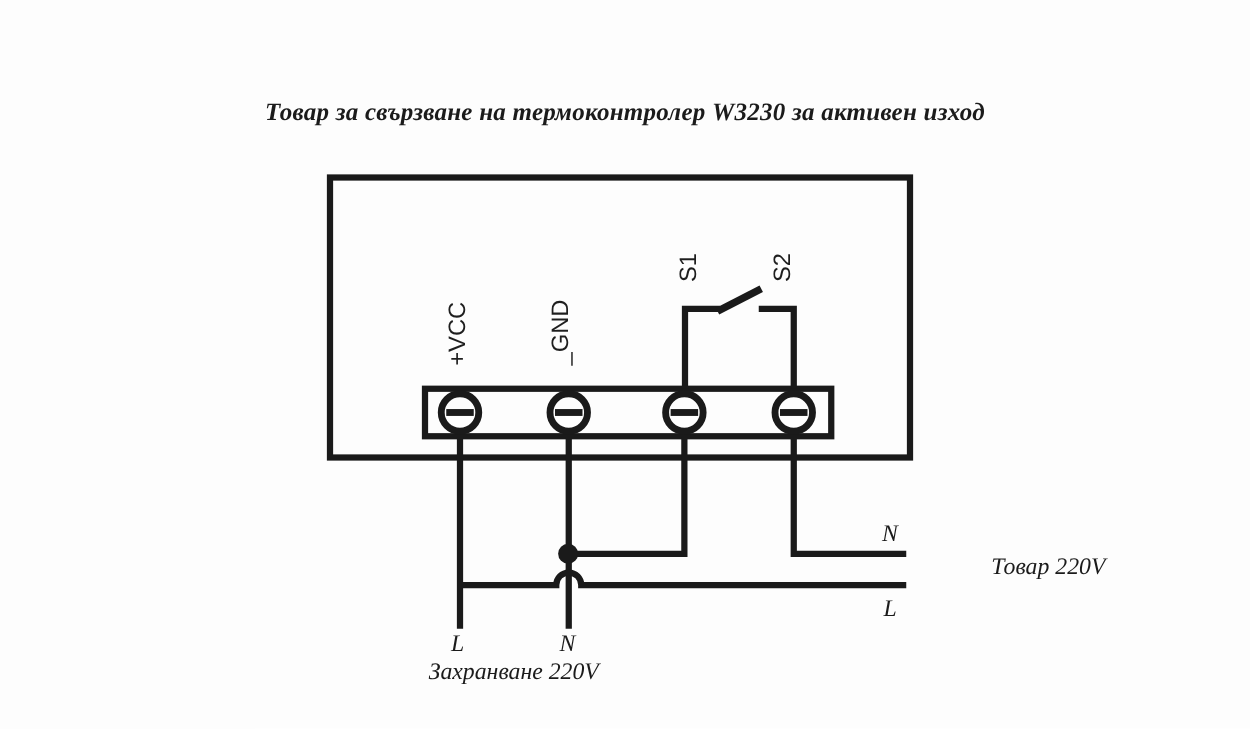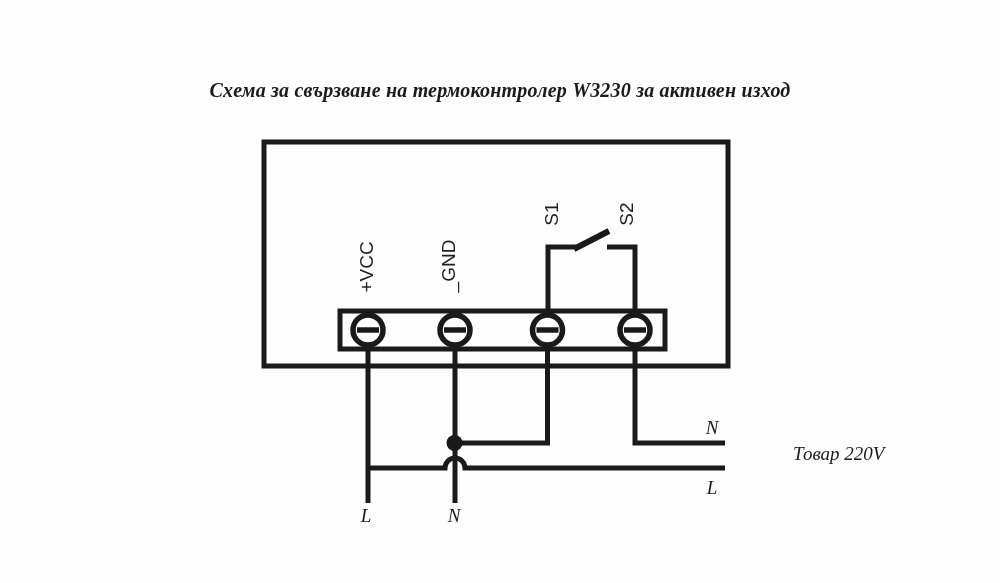--- a/index.html
+++ b/index.html
@@ -40,21 +40,21 @@
     white-space:nowrap;
     transform:translate(0,-50%);
     margin-left:48px;
   }
 </style>
 </head>
 <body>
 
 <div class="stage">
 
-  <div class="title">Схема за свързване на термоконтролер W3230 за активен изход</div>
+  <div class="title">Товар за свързване на термоконтролер W3230 за активен изход</div>
 
   <svg class="wiring" width="1000" height="583" viewBox="0 0 1000 583">
     <g stroke="#1a1a1a" fill="none" stroke-width="5">
 
       <rect x="264" y="142" width="464" height="224"></rect>
 
       <rect x="340" y="311" width="325" height="38"></rect>
 
       <path d="M368 350 V503"></path>
       <path d="M455 350 V503"></path>
@@ -88,14 +88,15 @@
   <div class="rlabel" style="left:449px;top:266px;">_GND</div>
   <div class="rlabel" style="left:552px;top:214px;">S1</div>
   <div class="rlabel" style="left:627px;top:214px;">S2</div>
 
   <div class="slabel" style="left:712px;top:428px;">N</div>
   <div class="caption" style="left:745px;top:454px;">Товар 220V</div>
   <div class="slabel" style="left:712px;top:488px;">L</div>
 
   <div class="slabel" style="left:366px;top:516px;">L</div>
   <div class="slabel" style="left:454px;top:516px;">N</div>
+  <div class="slabel" style="left:411px;top:538px;">Захранване 220V</div>
 
 </div>
 
 </body></html>

